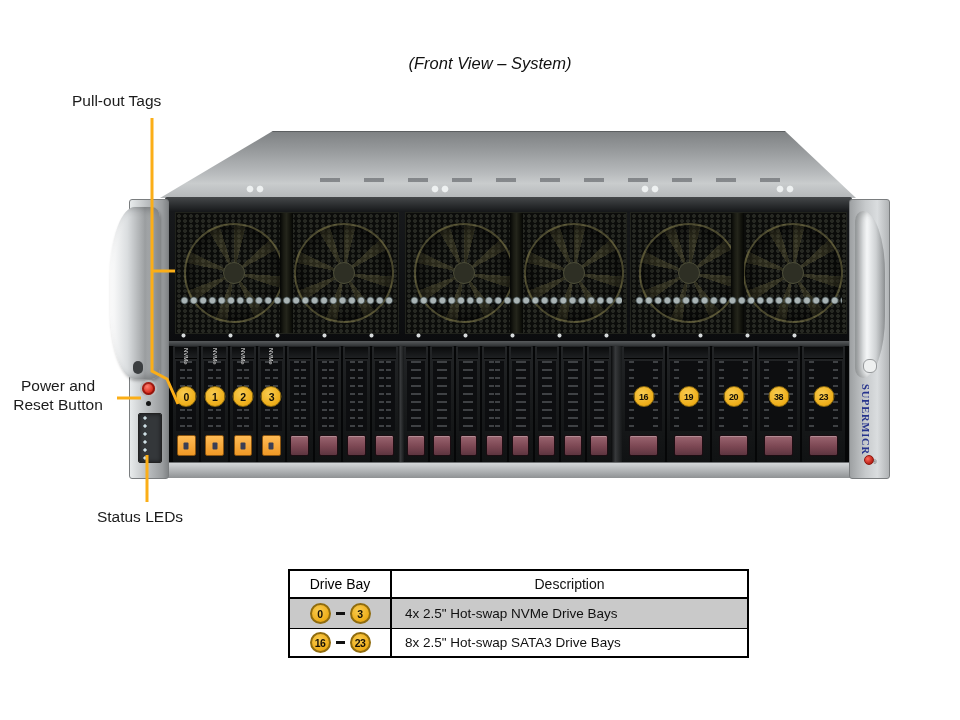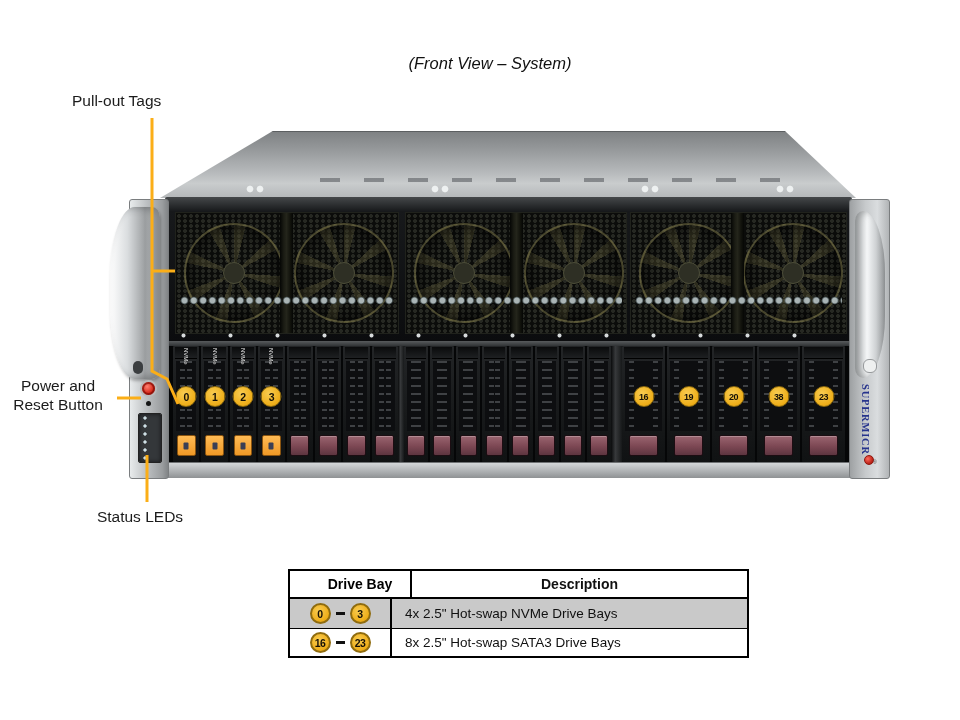--- a/index.html
+++ b/index.html
@@ -124,21 +124,21 @@
          writing-mode:vertical-rl; font-family:"Liberation Serif", serif; font-weight:bold;
          font-size:10.5px; letter-spacing:.8px; color:var(--logo-blue,#26338C); }
   .logo-dot { position:absolute; left:864px; top:455px; width:8px; height:8px; border-radius:50%; z-index:6;
          background:radial-gradient(circle at 35% 35%, #ff6a5c, var(--logo-red,#C22A1F) 60%, #8f150c);
          border:1px solid #8f150c; }
   .logo-reg { position:absolute; left:873px; top:459px; font-size:5px; color:#555; z-index:6; }
 
   
   .bay-table { position:absolute; left:288px; top:569px; width:457px; border:2px solid #000; background:#fff; }
   .t-row { display:flex; align-items:stretch; }
-  .t-head { height:26px; border-bottom:2px solid #000; font-weight:bold; font-size:14px;padding-left:20px; }
+  .t-head { height:26px; border-bottom:2px solid #000; font-weight:normal; font-size:14px; }
   .t-r1 { height:29px; border-bottom:1.5px solid #000; }
   .t-r2 { height:27px; }
   .t-c1 { width:100px; border-right:2px solid #000; display:flex; align-items:center; justify-content:center; gap:5px; }
   .t-c2 { flex:1; display:flex; align-items:center; padding-left:13px; font-size:13.5px; color:#111; }
   .t-head .t-c1, .t-head .t-c2 { justify-content:center; padding-left:0; font-size:14px; }
   .t-badge { width:21px; height:21px; border-radius:50%; flex:0 0 auto;
          background:radial-gradient(circle at 40% 35%, #f8cc52, var(--badge-fill,#EFAF1B) 65%, #d99a10);
          border:2px solid var(--badge-border,#8F6C0F); box-sizing:border-box;
          display:flex; align-items:center; justify-content:center;
          font-size:10.5px; font-weight:bold; color:#151006; letter-spacing:-0.5px; }

